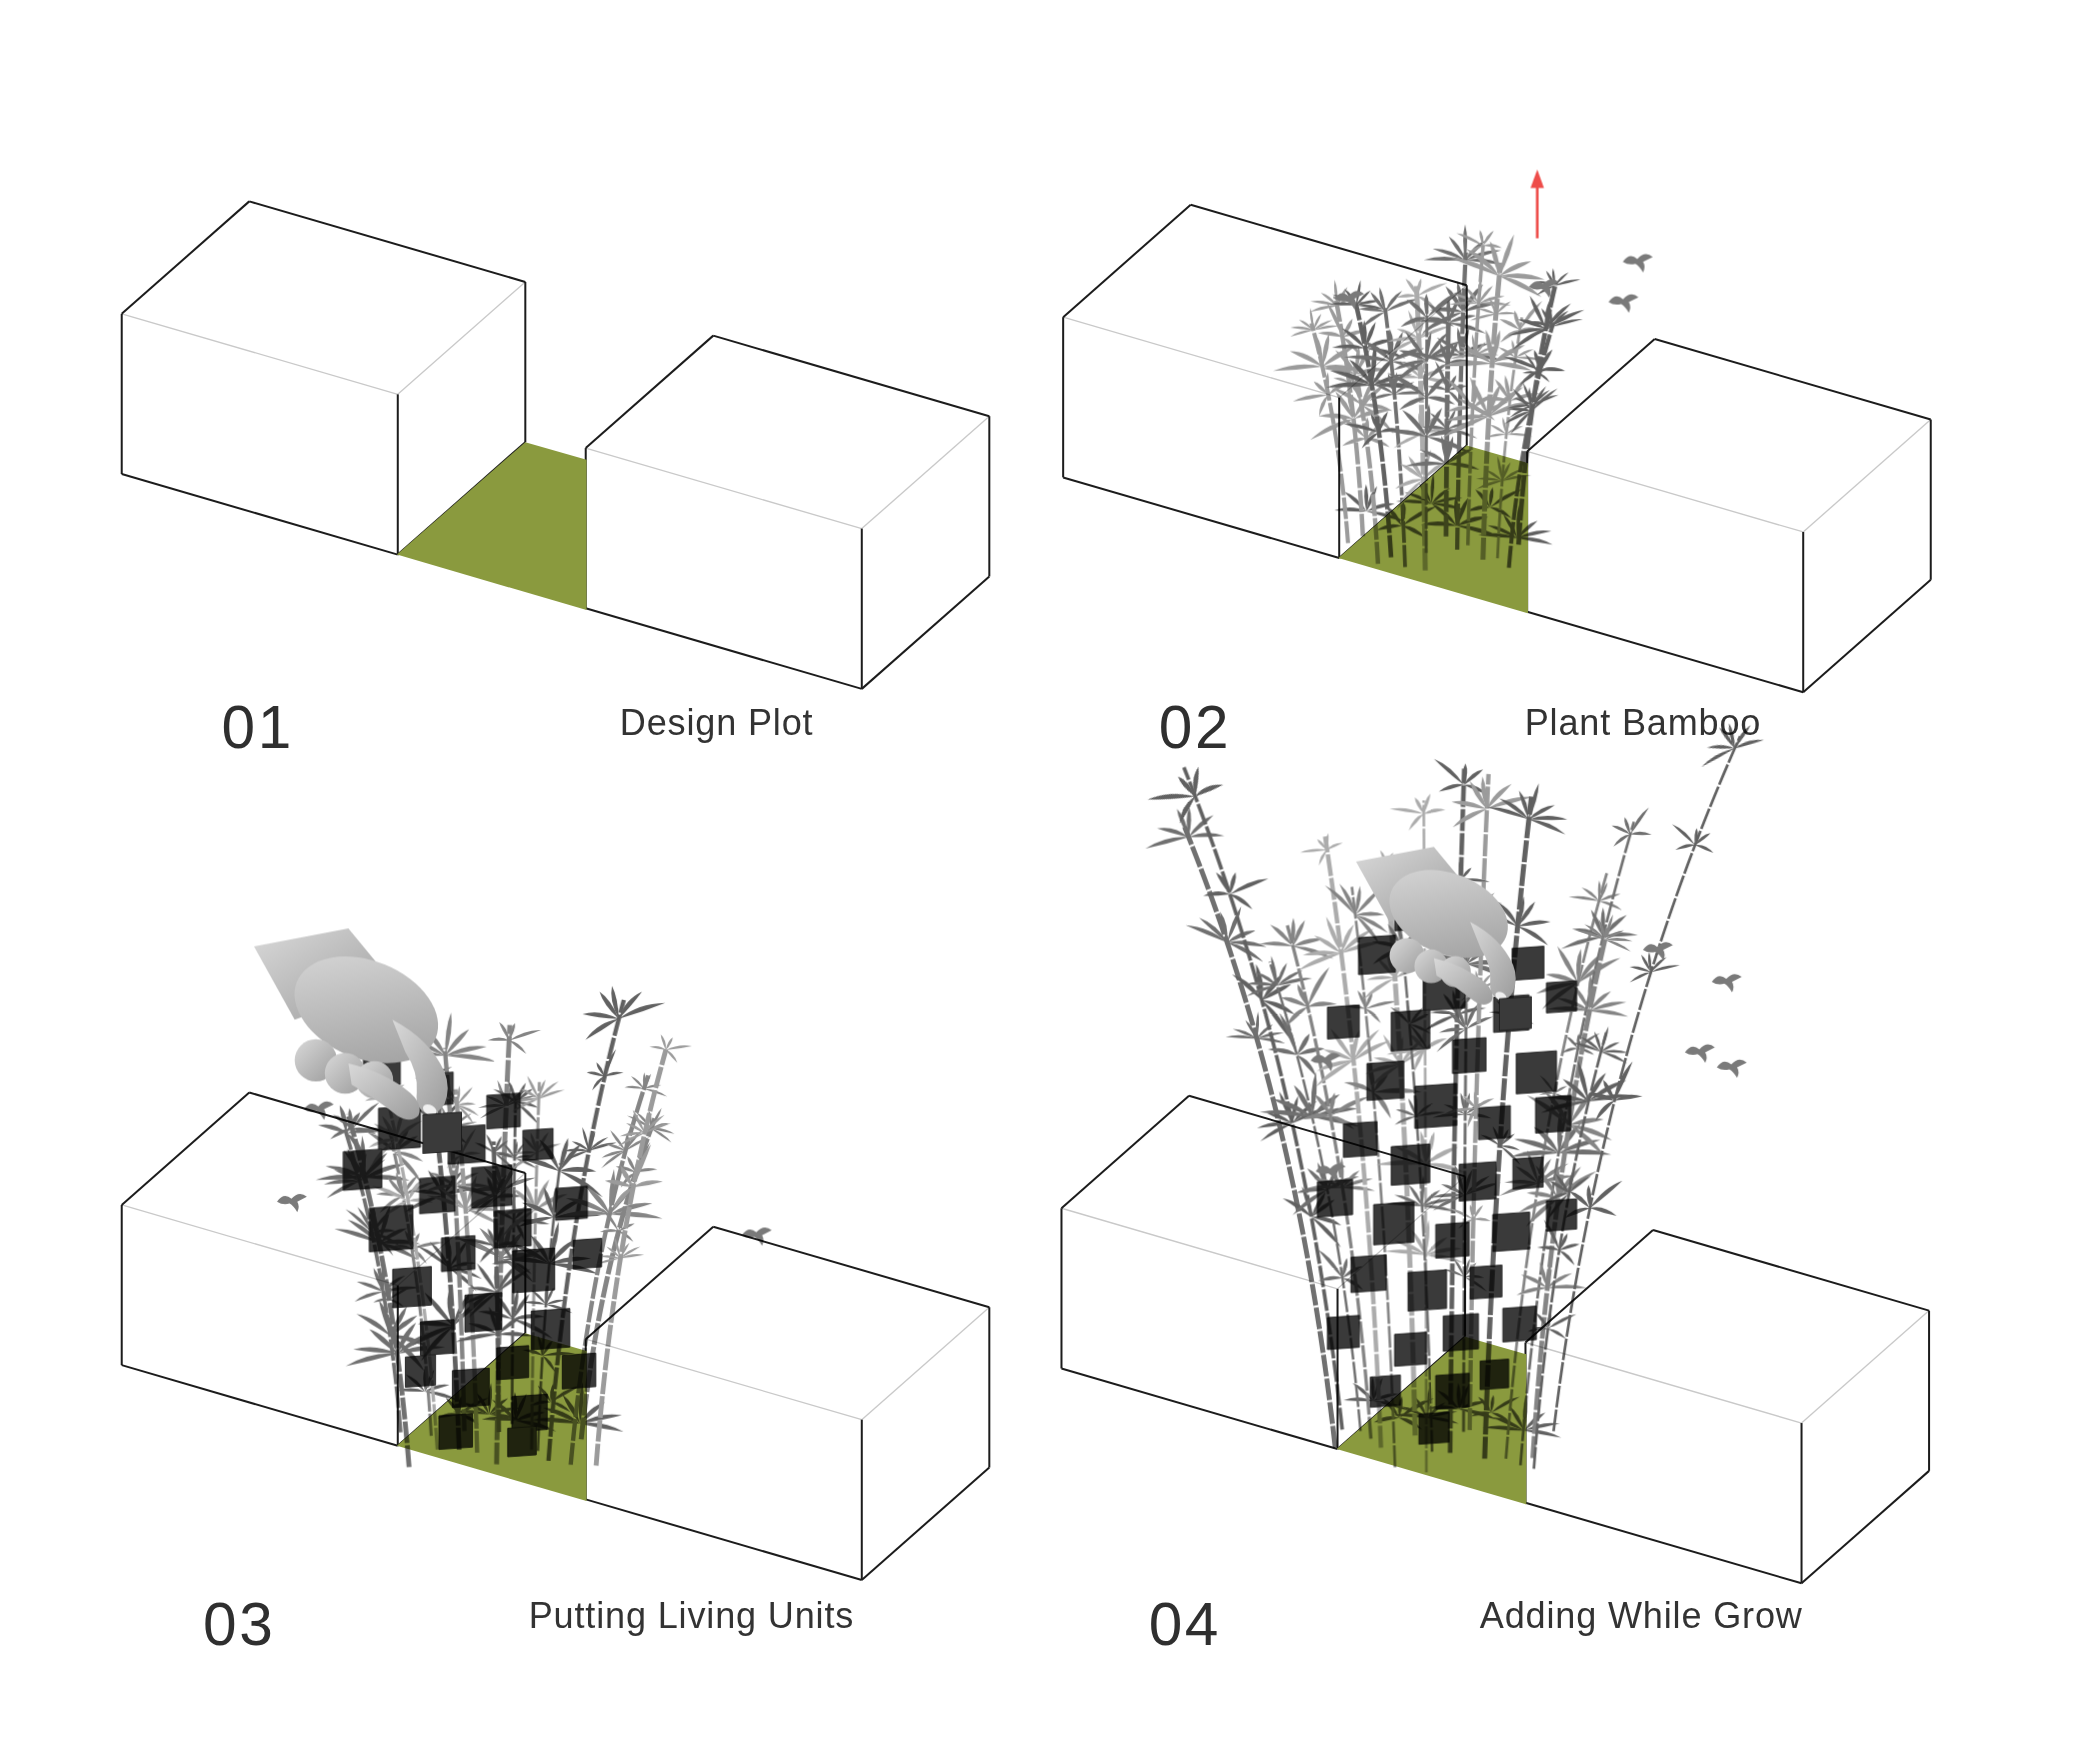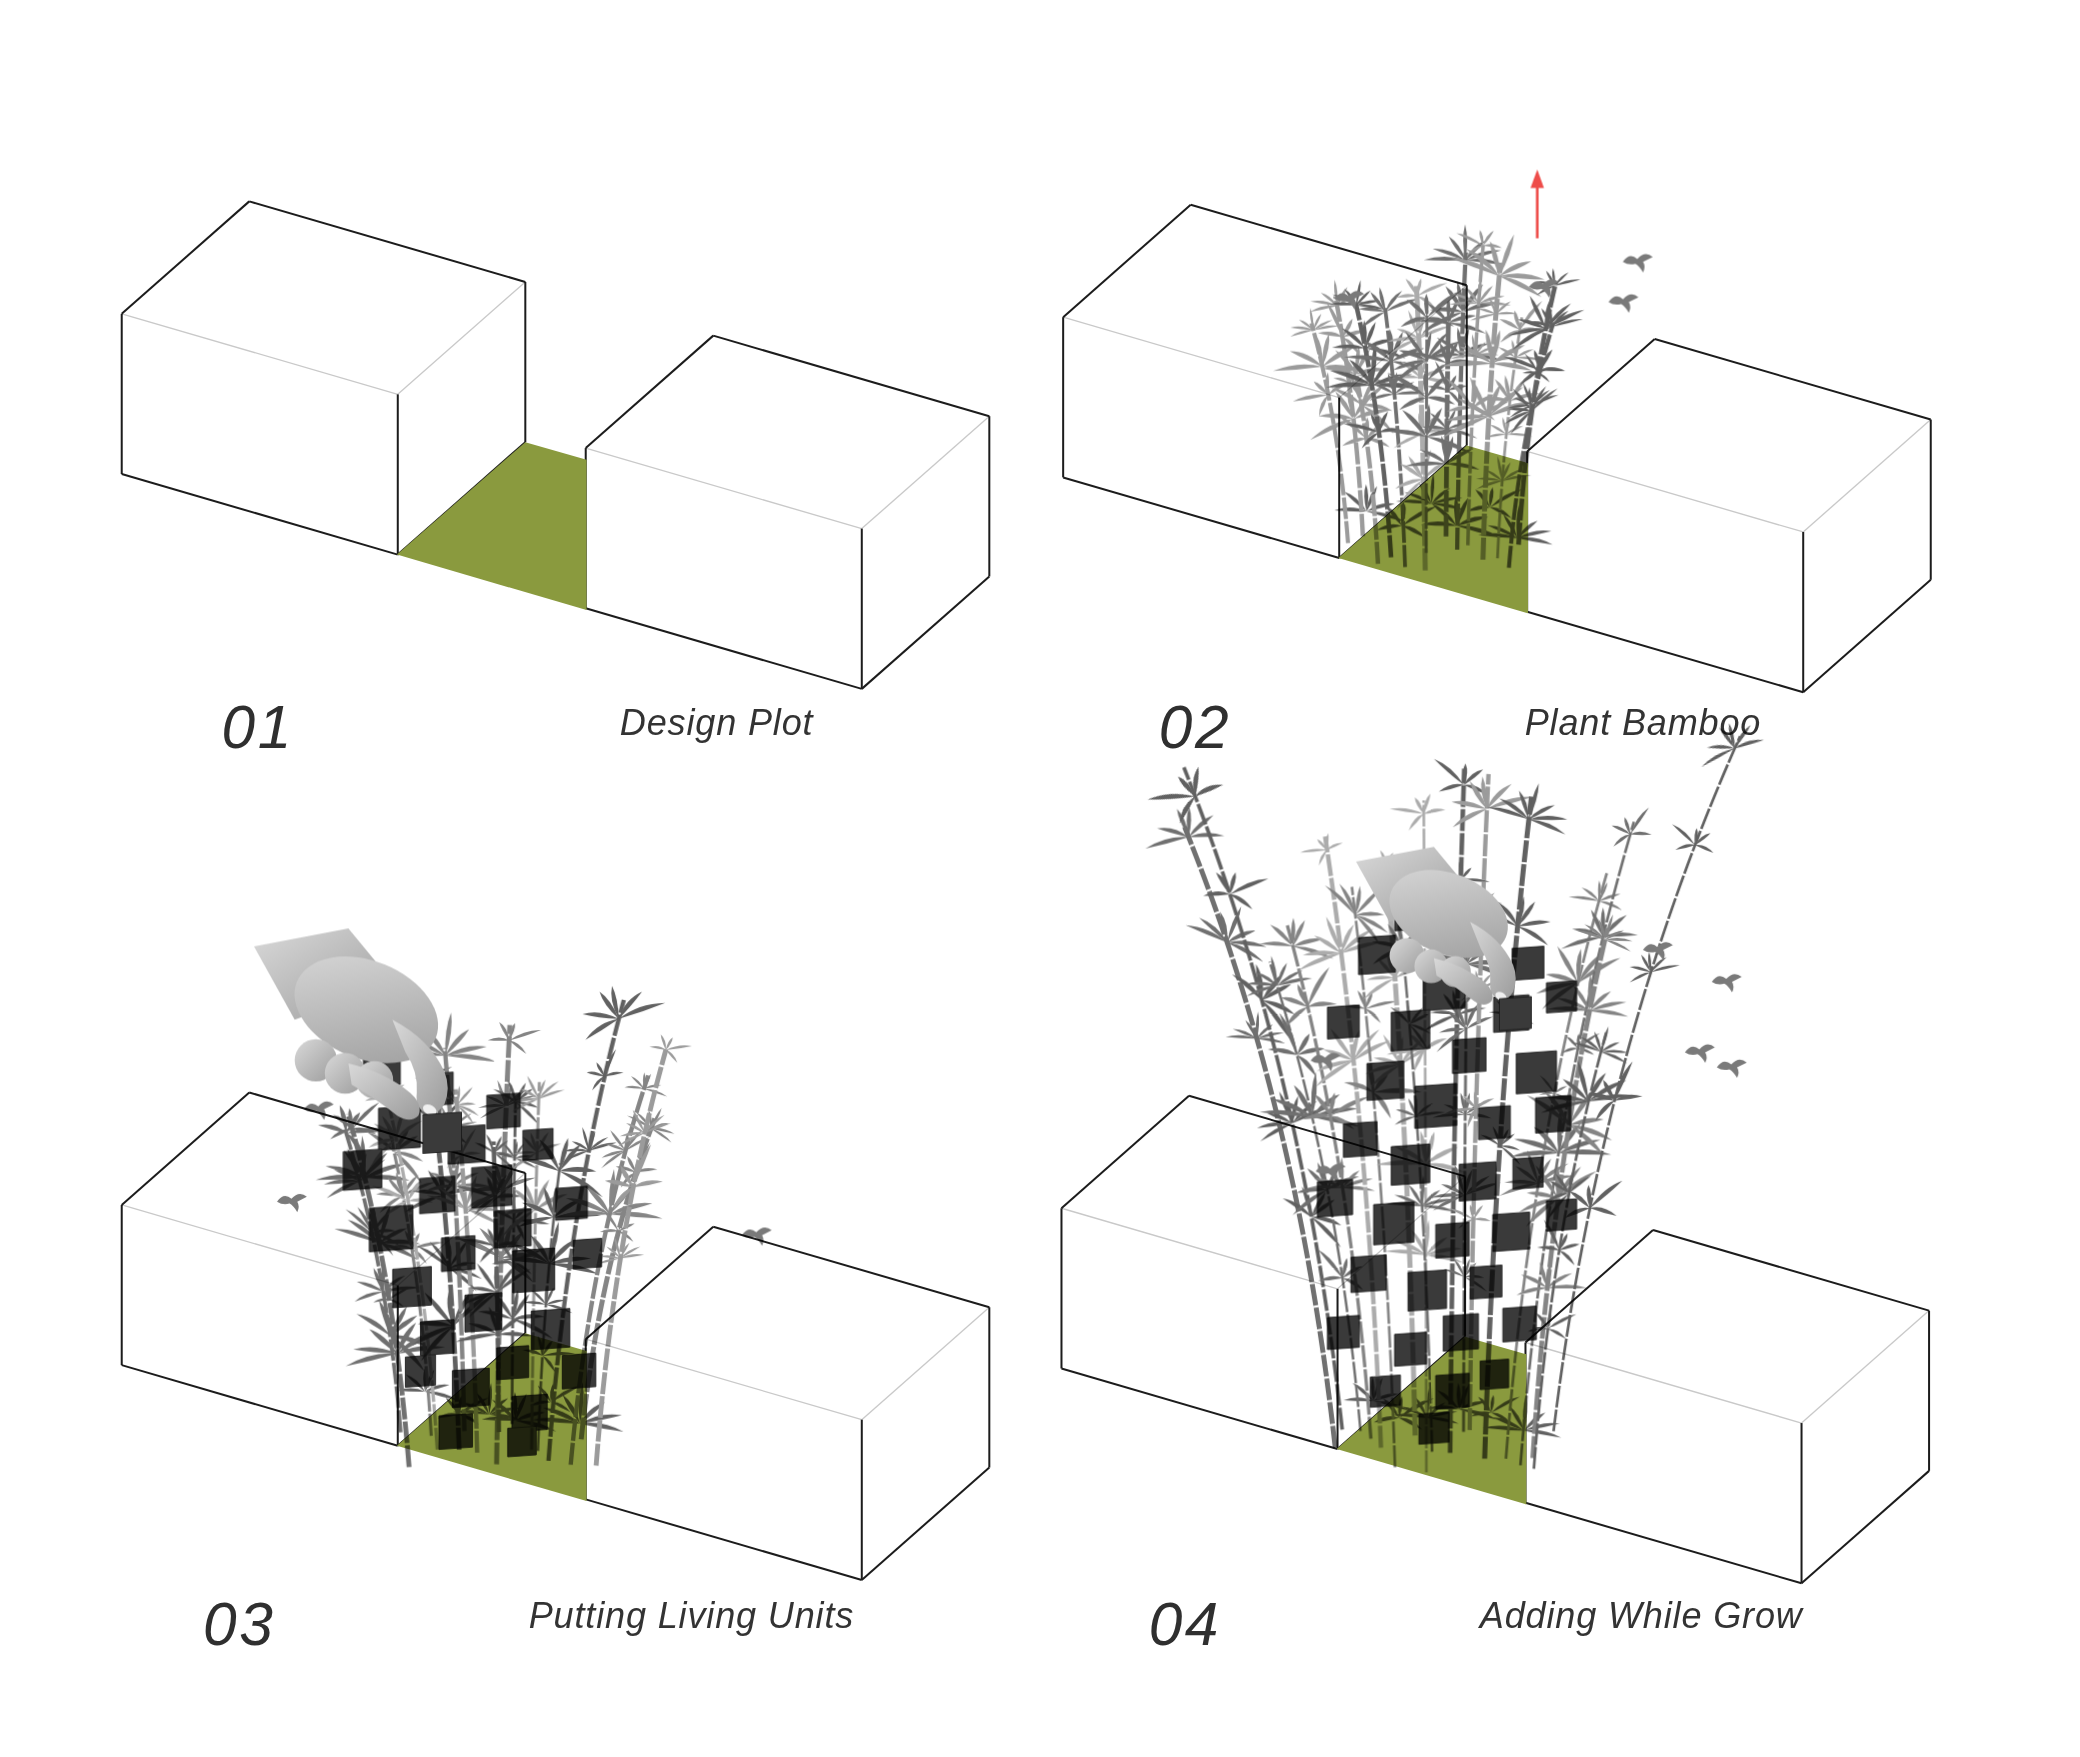--- a/index.html
+++ b/index.html
@@ -1,16 +1,16 @@
 <!DOCTYPE html>
 <html style="font-size:13.4px"><head>
 <meta charset="utf-8">
 <style>
   html,body{margin:0;padding:0;background:#fff;}
-  .stage{position:relative;width:2081px;height:1757px;background:#ffffff;overflow:hidden;font-style:italic;}
+  .stage{position:relative;width:2081px;height:1757px;background:#ffffff;overflow:hidden;}
   svg{position:absolute;inset:0;}
   .num{font-family:"Liberation Sans",sans-serif;font-weight:300;font-size:72px;fill:#2f2f2f;letter-spacing:3px;}
   .lbl{font-family:"Liberation Sans",sans-serif;font-weight:300;font-size:43px;fill:#333333;letter-spacing:1px;}
   .mult{mix-blend-mode:multiply;}
 </style>
 </head>
 <body>
 
 <div class="stage">
 <svg id="scene" width="2081" height="1757" viewBox="0 0 2480 2094" xmlns="http://www.w3.org/2000/svg">

